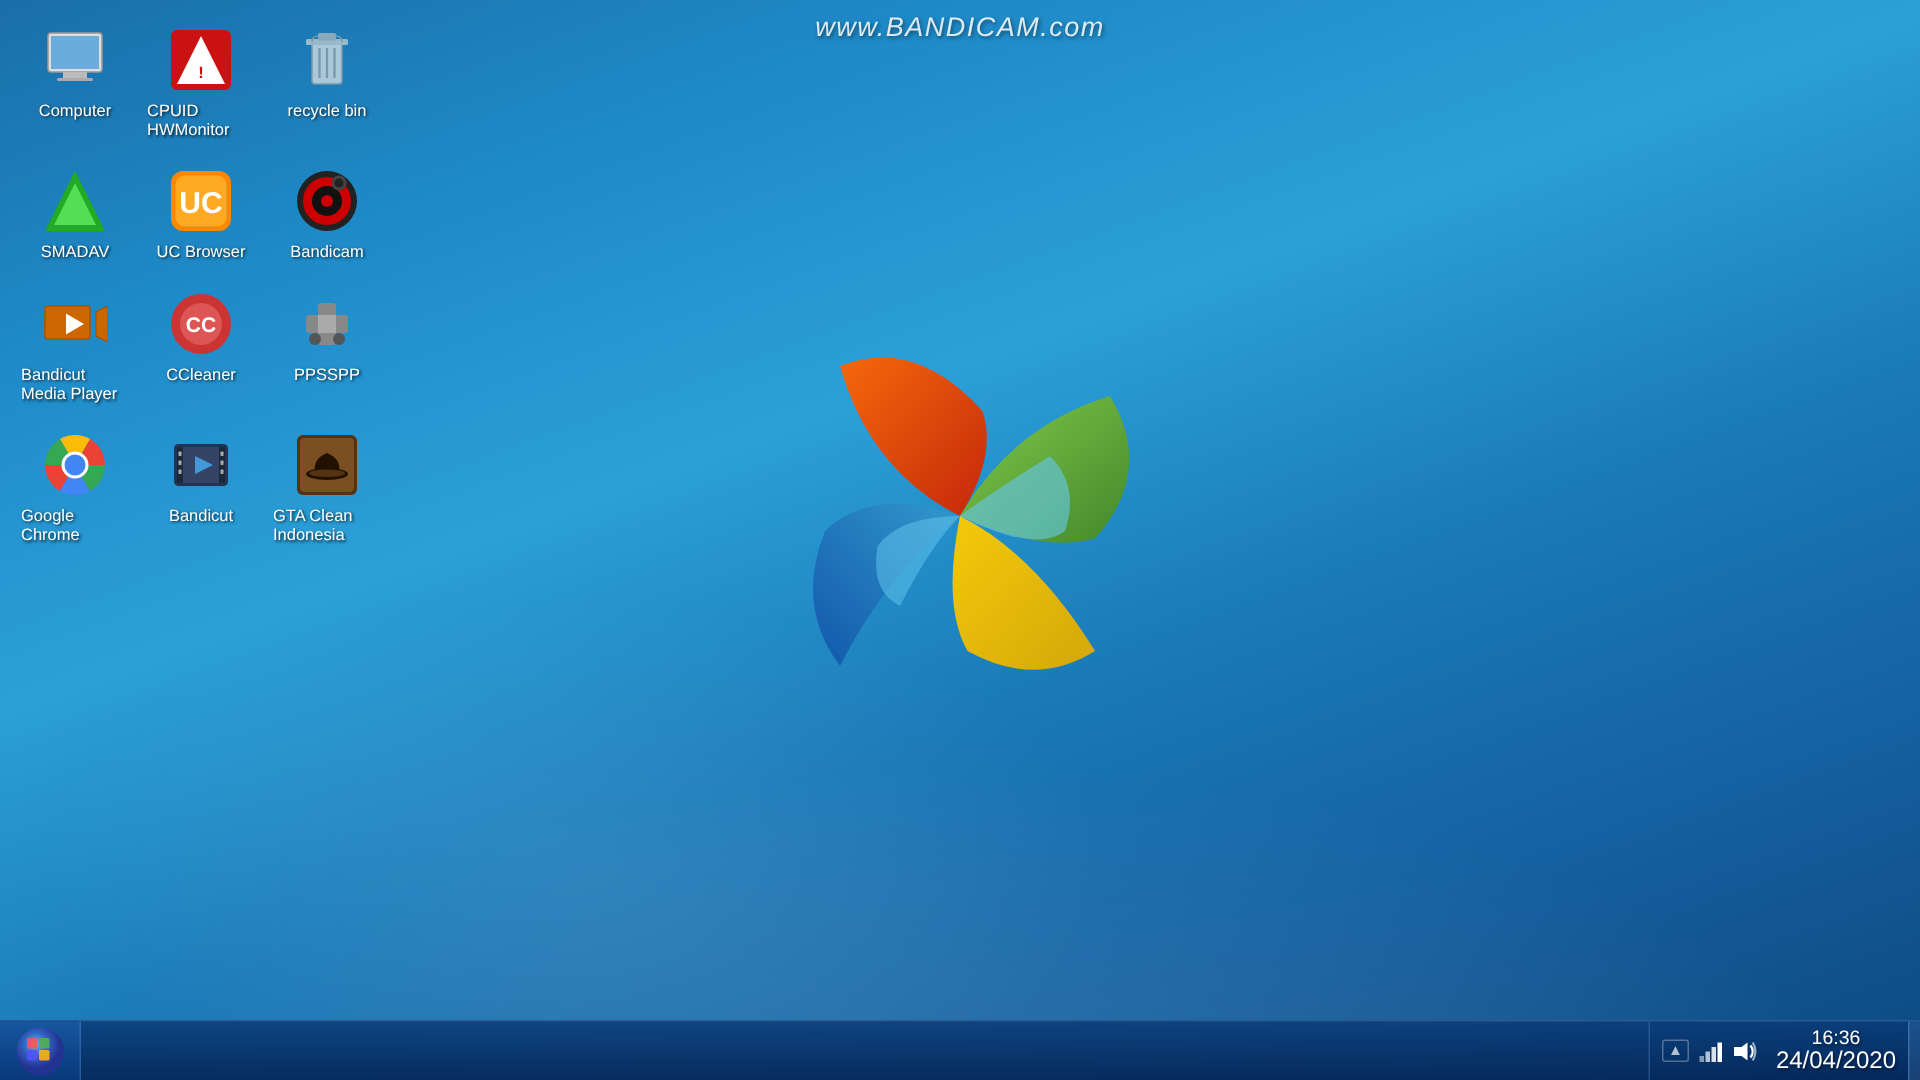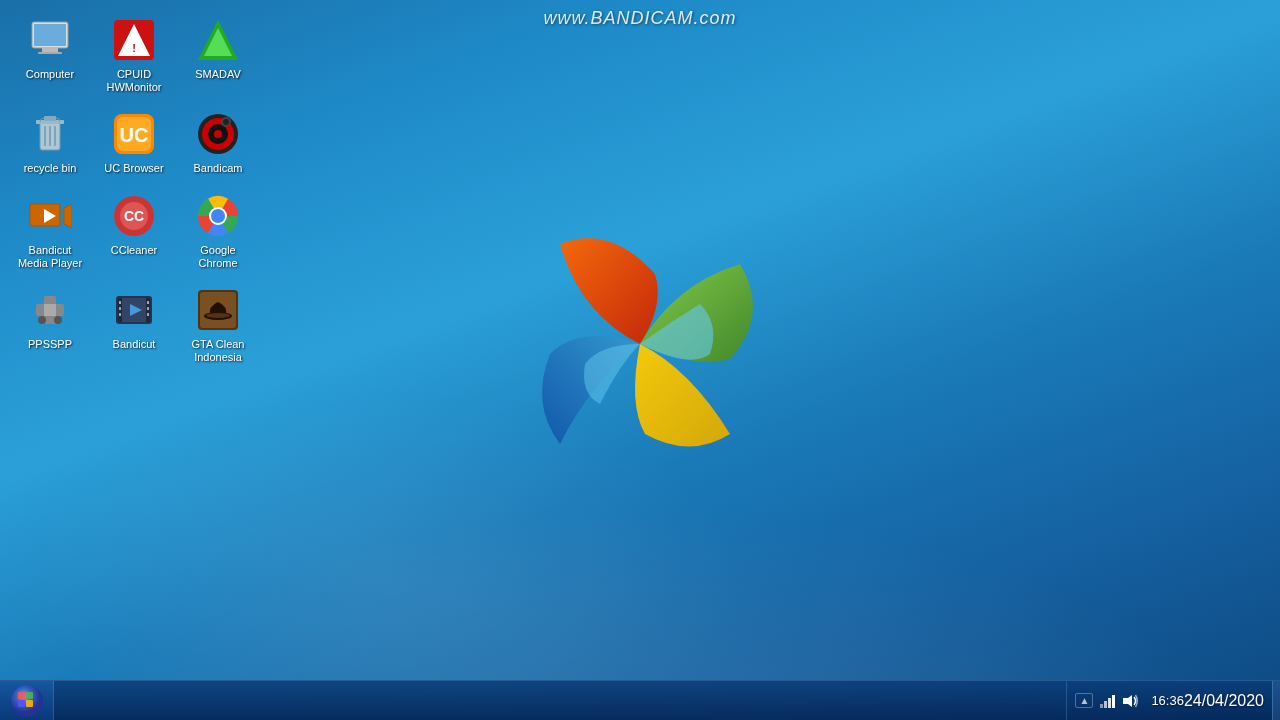--- a/index.html
+++ b/index.html
@@ -69,21 +69,20 @@
       height: 48px;
       display: flex;
       align-items: center;
       justify-content: center;
       margin-bottom: 4px;
     }
 
     .icon-label {
       color: white;
       font-size: 11px;
-      text-align: center;
       text-shadow: 1px 1px 2px rgba(0,0,0,0.8);
       line-height: 1.2;
       max-width: 76px;
       word-wrap: break-word;
     }
 
     
     svg { display: block; }
 
     
@@ -141,20 +140,21 @@
     }
 
     .tray-icon {
       color: rgba(255,255,255,0.85);
       font-size: 14px;
       cursor: pointer;
     }
 
     .clock {
       display: flex;
+      flex-direction: column;
       align-items: center;
       color: white;
       font-size: 11px;
       text-shadow: 1px 1px 2px rgba(0,0,0,0.5);
       padding-left: 6px;
       cursor: pointer;
     }
 
     .clock-time {
       font-size: 13px;
@@ -204,48 +204,48 @@
 
     <div class="desktop-icon">
       <div class="icon-img">
         <svg width="44" height="44" viewBox="0 0 44 44">
           <rect x="2" y="2" width="40" height="40" rx="4" fill="#cc1111"></rect>
           <polygon points="22,6 38,38 6,38" fill="white"></polygon>
           <text x="22" y="34" text-anchor="middle" font-size="11" font-weight="bold" fill="#cc1111">!</text>
         </svg>
       </div>
       <span class="icon-label">CPUID HWMonitor</span>
-    </div>
-
-    <div class="desktop-icon">
-      <div class="icon-img">
-        <svg width="44" height="44" viewBox="0 0 44 44">
-          <polygon points="22,2 42,42 2,42" fill="#22aa22"></polygon>
-          <polygon points="22,10 36,38 8,38" fill="#55dd55"></polygon>
-        </svg>
-      </div>
-      <span class="icon-label">SMADAV</span>
     </div>
 
     <div class="desktop-icon">
       <div class="icon-img">
         <svg width="40" height="44" viewBox="0 0 40 44">
           <rect x="10" y="10" width="20" height="28" rx="2" fill="#aac8d8" stroke="#7799aa" stroke-width="1"></rect>
           <rect x="6" y="8" width="28" height="4" rx="1" fill="#99b8c8"></rect>
           <rect x="14" y="4" width="12" height="5" rx="1" fill="#88a8bc"></rect>
           <line x1="15" y1="14" x2="15" y2="34" stroke="#7799aa" stroke-width="1.5"></line>
           <line x1="20" y1="14" x2="20" y2="34" stroke="#7799aa" stroke-width="1.5"></line>
           <line x1="25" y1="14" x2="25" y2="34" stroke="#7799aa" stroke-width="1.5"></line>
           <path d="M10,10 Q10,6 14,6" fill="none" stroke="#7799aa" stroke-width="1"></path>
           <path d="M30,10 Q30,6 26,6" fill="none" stroke="#7799aa" stroke-width="1"></path>
         </svg>
       </div>
       <span class="icon-label">recycle bin</span>
     </div>
 
+    <div class="desktop-icon">
+      <div class="icon-img">
+        <svg width="44" height="44" viewBox="0 0 44 44">
+          <polygon points="22,2 42,42 2,42" fill="#22aa22"></polygon>
+          <polygon points="22,10 36,38 8,38" fill="#55dd55"></polygon>
+        </svg>
+      </div>
+      <span class="icon-label">SMADAV</span>
+    </div>
+
 
     <div class="desktop-icon">
       <div class="icon-img">
         <svg width="44" height="44" viewBox="0 0 44 44">
           <rect x="2" y="2" width="40" height="40" rx="8" fill="#ff8800"></rect>
           <rect x="5" y="5" width="34" height="34" rx="6" fill="#ffaa22"></rect>
           <text x="22" y="30" text-anchor="middle" font-size="20" font-weight="bold" fill="white">UC</text>
         </svg>
       </div>
       <span class="icon-label">UC Browser</span>
@@ -279,53 +279,53 @@
 
     <div class="desktop-icon">
       <div class="icon-img">
         <svg width="44" height="44" viewBox="0 0 44 44">
           <circle cx="22" cy="22" r="20" fill="#cc3333"></circle>
           <circle cx="22" cy="22" r="14" fill="#dd5555"></circle>
           <text x="22" y="27" text-anchor="middle" font-size="14" font-weight="bold" fill="white">CC</text>
         </svg>
       </div>
       <span class="icon-label">CCleaner</span>
+    </div>
+
+    <div class="desktop-icon">
+      <div class="icon-img">
+        <svg width="44" height="44" viewBox="0 0 44 44">
+
+          <rect x="16" y="8" width="12" height="12" rx="2" fill="#888"></rect>
+          <rect x="8" y="16" width="12" height="12" rx="2" fill="#888"></rect>
+          <rect x="24" y="16" width="12" height="12" rx="2" fill="#888"></rect>
+          <rect x="16" y="24" width="12" height="12" rx="2" fill="#888"></rect>
+          <rect x="16" y="16" width="12" height="12" fill="#aaa"></rect>
+          <circle cx="30" cy="32" r="4" fill="#555"></circle>
+          <circle cx="14" cy="32" r="4" fill="#555"></circle>
+        </svg>
+      </div>
+      <span class="icon-label">PPSSPP</span>
     </div>
 
     <div class="desktop-icon">
       <div class="icon-img">
         <svg width="44" height="44" viewBox="0 0 44 44">
           <circle cx="22" cy="22" r="20" fill="#4285f4"></circle>
           <path d="M22,22 L42,22 A20,20 0 0,0 32,4.7 L22,22Z" fill="#ea4335"></path>
           <path d="M22,22 L32,4.7 A20,20 0 0,0 12,4.7 L22,22Z" fill="#fbbc05"></path>
           <path d="M22,22 L12,4.7 A20,20 0 0,0 2,22 L22,22Z" fill="#34a853"></path>
           <path d="M22,22 L2,22 A20,20 0 0,0 12,39.3 L22,22Z" fill="#ea4335"></path>
           <path d="M22,22 L12,39.3 A20,20 0 0,0 32,39.3 L22,22Z" fill="#4285f4"></path>
           <path d="M22,22 L32,39.3 A20,20 0 0,0 42,22 L22,22Z" fill="#34a853"></path>
           <circle cx="22" cy="22" r="9" fill="white"></circle>
           <circle cx="22" cy="22" r="7" fill="#4285f4"></circle>
         </svg>
       </div>
       <span class="icon-label">Google Chrome</span>
-    </div>
-
-    <div class="desktop-icon">
-      <div class="icon-img">
-        <svg width="44" height="44" viewBox="0 0 44 44">
-
-          <rect x="16" y="8" width="12" height="12" rx="2" fill="#888"></rect>
-          <rect x="8" y="16" width="12" height="12" rx="2" fill="#888"></rect>
-          <rect x="24" y="16" width="12" height="12" rx="2" fill="#888"></rect>
-          <rect x="16" y="24" width="12" height="12" rx="2" fill="#888"></rect>
-          <rect x="16" y="16" width="12" height="12" fill="#aaa"></rect>
-          <circle cx="30" cy="32" r="4" fill="#555"></circle>
-          <circle cx="14" cy="32" r="4" fill="#555"></circle>
-        </svg>
-      </div>
-      <span class="icon-label">PPSSPP</span>
     </div>
 
     <div class="desktop-icon">
       <div class="icon-img">
         <svg width="44" height="44" viewBox="0 0 44 44">
           <rect x="4" y="8" width="36" height="28" rx="3" fill="#223355"></rect>
           <rect x="6" y="10" width="32" height="24" rx="2" fill="#334466"></rect>
 
           <rect x="6" y="10" width="4" height="24" fill="#1a2a3a"></rect>
           <rect x="34" y="10" width="4" height="24" fill="#1a2a3a"></rect>

